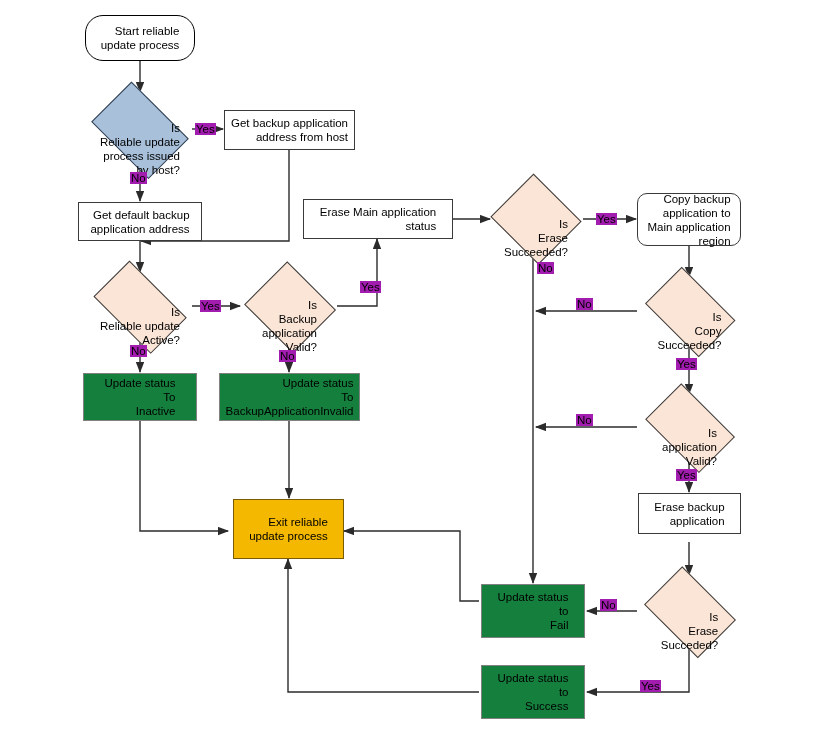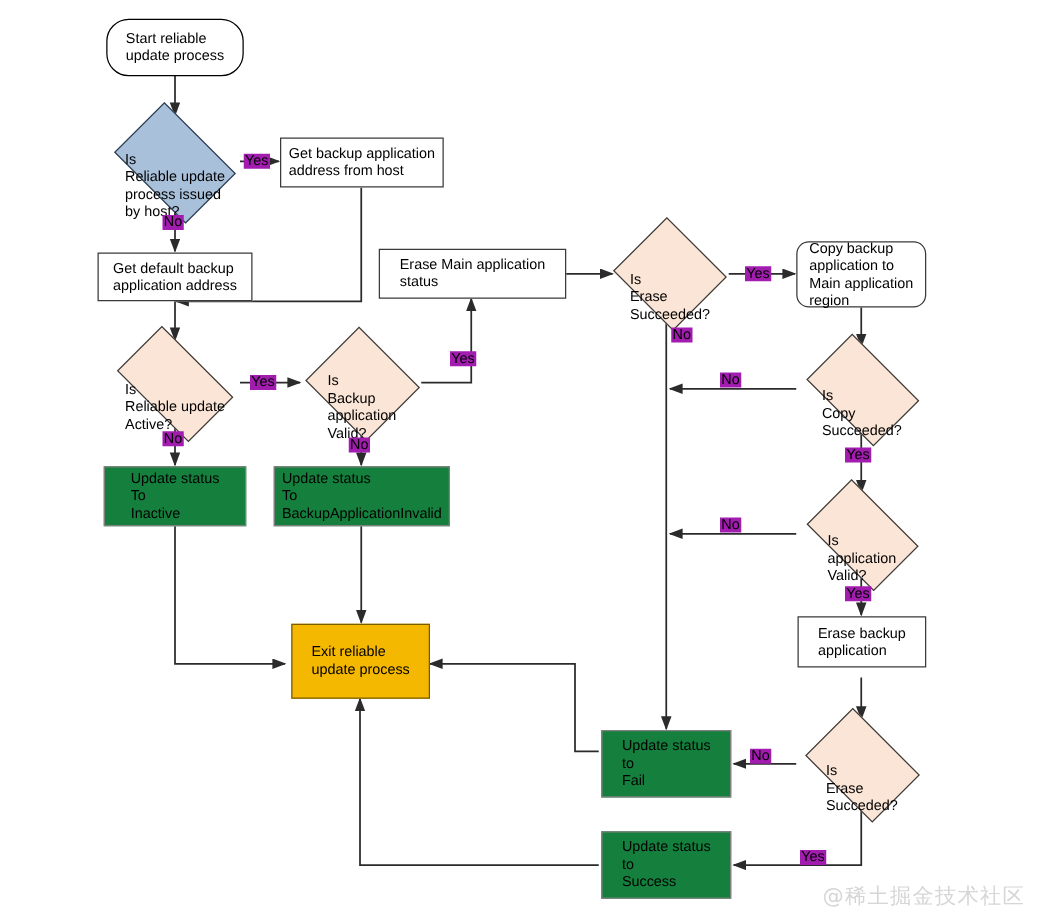--- a/index.html
+++ b/index.html
@@ -24,21 +24,21 @@
     top: 0;
     width: 834px;
     height: 736px;
   }
   .node {
     position: absolute;
     box-sizing: border-box;
     display: flex;
     align-items: center;
     justify-content: center;
-    text-align: left;
+    text-align: right;
     font-size: 11.5px;
     line-height: 14px;
     color: #000000;
     z-index: 5;
   }
   .node .lbl {
     display: block;
     white-space: pre-line;
     padding: 0 3px;
   }
@@ -294,15 +294,14 @@
   <span class="elabel" style="left:360px; top:281px;">Yes</span>
   <span class="elabel" style="left:596px; top:213px;">Yes</span>
   <span class="elabel" style="left:537px; top:262px;">No</span>
   <span class="elabel" style="left:576px; top:298px;">No</span>
   <span class="elabel" style="left:676px; top:358px;">Yes</span>
   <span class="elabel" style="left:576px; top:414px;">No</span>
   <span class="elabel" style="left:676px; top:469px;">Yes</span>
   <span class="elabel" style="left:600px; top:599px;">No</span>
   <span class="elabel" style="left:640px; top:680px;">Yes</span>
 
-  <div id="watermark">@稀土掘金技术社区</div>
 
 </div>
 
 </body></html>

